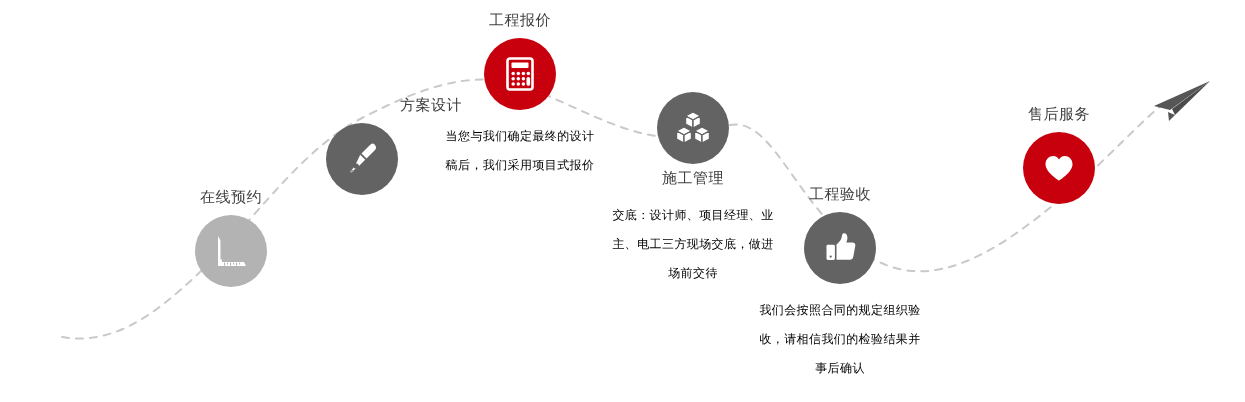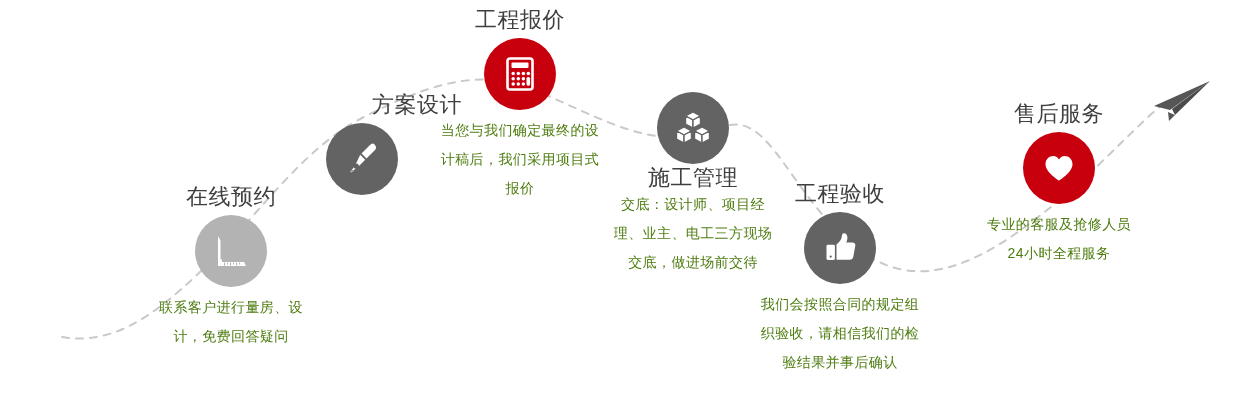--- a/index.html
+++ b/index.html
@@ -25,46 +25,46 @@
     width: 1245px;
     height: 402px;
     pointer-events: none;
   }
   .step {
     position: absolute;
     width: 200px;
     text-align: center;
   }
   .step-title {
-    font-size: 22px;
+    font-size: 15px;
     line-height: 24px;
     color: #3f3f3f;
     letter-spacing: 0.5px;
     white-space: nowrap;
   }
   .step-icon {
     width: 72px;
     height: 72px;
     margin: 6px auto 6px auto;
     border-radius: 50%;
     display: flex;
     align-items: center;
     justify-content: center;
     position: relative;
   }
   .step-icon svg {
     display: block;
   }
   .step-desc {
-    font-size: 14px;
+    font-size: 12px;
     line-height: 29px;
-    color: #4d7c0f;
+    color: #000000;
     letter-spacing: 0.4px;
     width: 160px;
-    margin: 0 auto;
+    margin: 12px auto;
   }
   
   .step.s1 { left: 131px; top: 185px; }
   .step.s2 { left: 262px; top: 93px; text-align: right; }
   .step.s3 { left: 420px; top: 8px;  }
   .step.s4 { left: 593px; top: 92px; }
   .step.s4 .step-icon { margin-bottom: 2px; }
   .step.s5 { left: 740px; top: 182px; }
   .step.s6 { left: 959px; top: 102px; }
 
@@ -104,21 +104,20 @@
         <g fill="#b3b3b3">
           <rect x="13" y="31.6" width="1.1" height="3.0"></rect>
           <rect x="16" y="31.6" width="1.1" height="1.9"></rect>
           <rect x="19" y="31.6" width="1.1" height="3.0"></rect>
           <rect x="22" y="31.6" width="1.1" height="1.9"></rect>
           <rect x="25" y="31.6" width="1.1" height="3.0"></rect>
           <rect x="28" y="31.6" width="1.1" height="1.9"></rect>
         </g>
       </svg>
     </div>
-    <div class="step-desc">联系客户进行量房、设计，免费回答疑问</div>
   </div>
 
   <div class="step s2">
     <div class="step-title">方案设计</div>
     <div class="step-icon" style="background:#636363;">
       <svg width="40" height="40" viewBox="0 0 40 40">
         <path d="M32.5 5.5 C34.5 7.5 34.5 9.5 33 11 L24.5 19.5 L19.5 14.5 L28 6 C29.5 4.5 31 4 32.5 5.5 Z" fill="#ffffff"></path>
         <path d="M18.2 15.8 L23.2 20.8 L15.5 28.5 L12.5 30.5 L9.5 33.5 L8.2 32.2 L11.2 29.2 L13.2 26.2 Z" fill="#ffffff"></path>
         <circle cx="14.3" cy="27.2" r="2.6" fill="#636363"></circle>
         <path d="M10.5 31 L9.2 32.3" stroke="#636363" stroke-width="1.1"></path>
@@ -160,21 +159,21 @@
           <path d="M12 20 L19.5 24 L12 28 L4.5 24 Z"></path>
           <path d="M4.5 24 L12 28 L12 36 L4.5 32 Z"></path>
           <path d="M19.5 24 L19.5 32 L12 36 L12 28 Z"></path>
           <path d="M30 20 L37.5 24 L30 28 L22.5 24 Z"></path>
           <path d="M22.5 24 L30 28 L30 36 L22.5 32 Z"></path>
           <path d="M37.5 24 L37.5 32 L30 36 L30 28 Z"></path>
         </g>
       </svg>
     </div>
     <div class="step-title">施工管理</div>
-    <div class="step-desc" style="width:172px;">交底：设计师、项目经理、业主、电工三方现场交底，做进场前交待</div>
+    <div class="step-desc" style="width:172px;font-family:Liberation Mono, monospace;">交底：设计师、项目经理、业主、电工三方现场交底，做进场前交待</div>
   </div>
 
   <div class="step s5">
     <div class="step-title">工程验收</div>
     <div class="step-icon" style="background:#636363;">
       <svg width="40" height="40" viewBox="0 0 40 40">
         <path d="M16.5 16.5 C16.5 16.5 20.5 13.5 21.5 10 C22.2 7.4 21.8 5.5 23.8 5.2
                  C26.2 4.9 27.6 7.2 27.4 10.2 C27.3 12.4 26.2 14.6 26.2 14.6
                  L32.5 14.6 C34.4 14.6 35.6 16 35.3 17.8 L33.3 28.8
                  C33 30.6 31.6 31.8 29.8 31.8 L16.5 31.8 Z" fill="#ffffff"></path>
@@ -187,21 +186,20 @@
 
   <div class="step s6">
     <div class="step-title">售后服务</div>
     <div class="step-icon" style="background:#c8000d;">
       <svg width="40" height="40" viewBox="0 0 40 40">
         <path d="M20 32.5 C20 32.5 6.5 24.5 6.5 16.2 C6.5 11.3 10.1 8 14.3 8
                  C17 8 19 9.5 20 11.6 C21 9.5 23 8 25.7 8
                  C29.9 8 33.5 11.3 33.5 16.2 C33.5 24.5 20 32.5 20 32.5 Z" fill="#ffffff"></path>
       </svg>
     </div>
-    <div class="step-desc">专业的客服及抢修人员24小时全程服务</div>
   </div>
 
   <div class="plane">
     <svg width="66" height="50" viewBox="0 0 66 50">
       <path d="M62 3 L6 28 L22 32 Z" fill="#565656"></path>
       <path d="M62 3 L27 37 L24 31 Z" fill="#4b4b4b"></path>
       <path d="M20 34 L27 37 L21 43 Z" fill="#565656"></path>
     </svg>
   </div>
 

